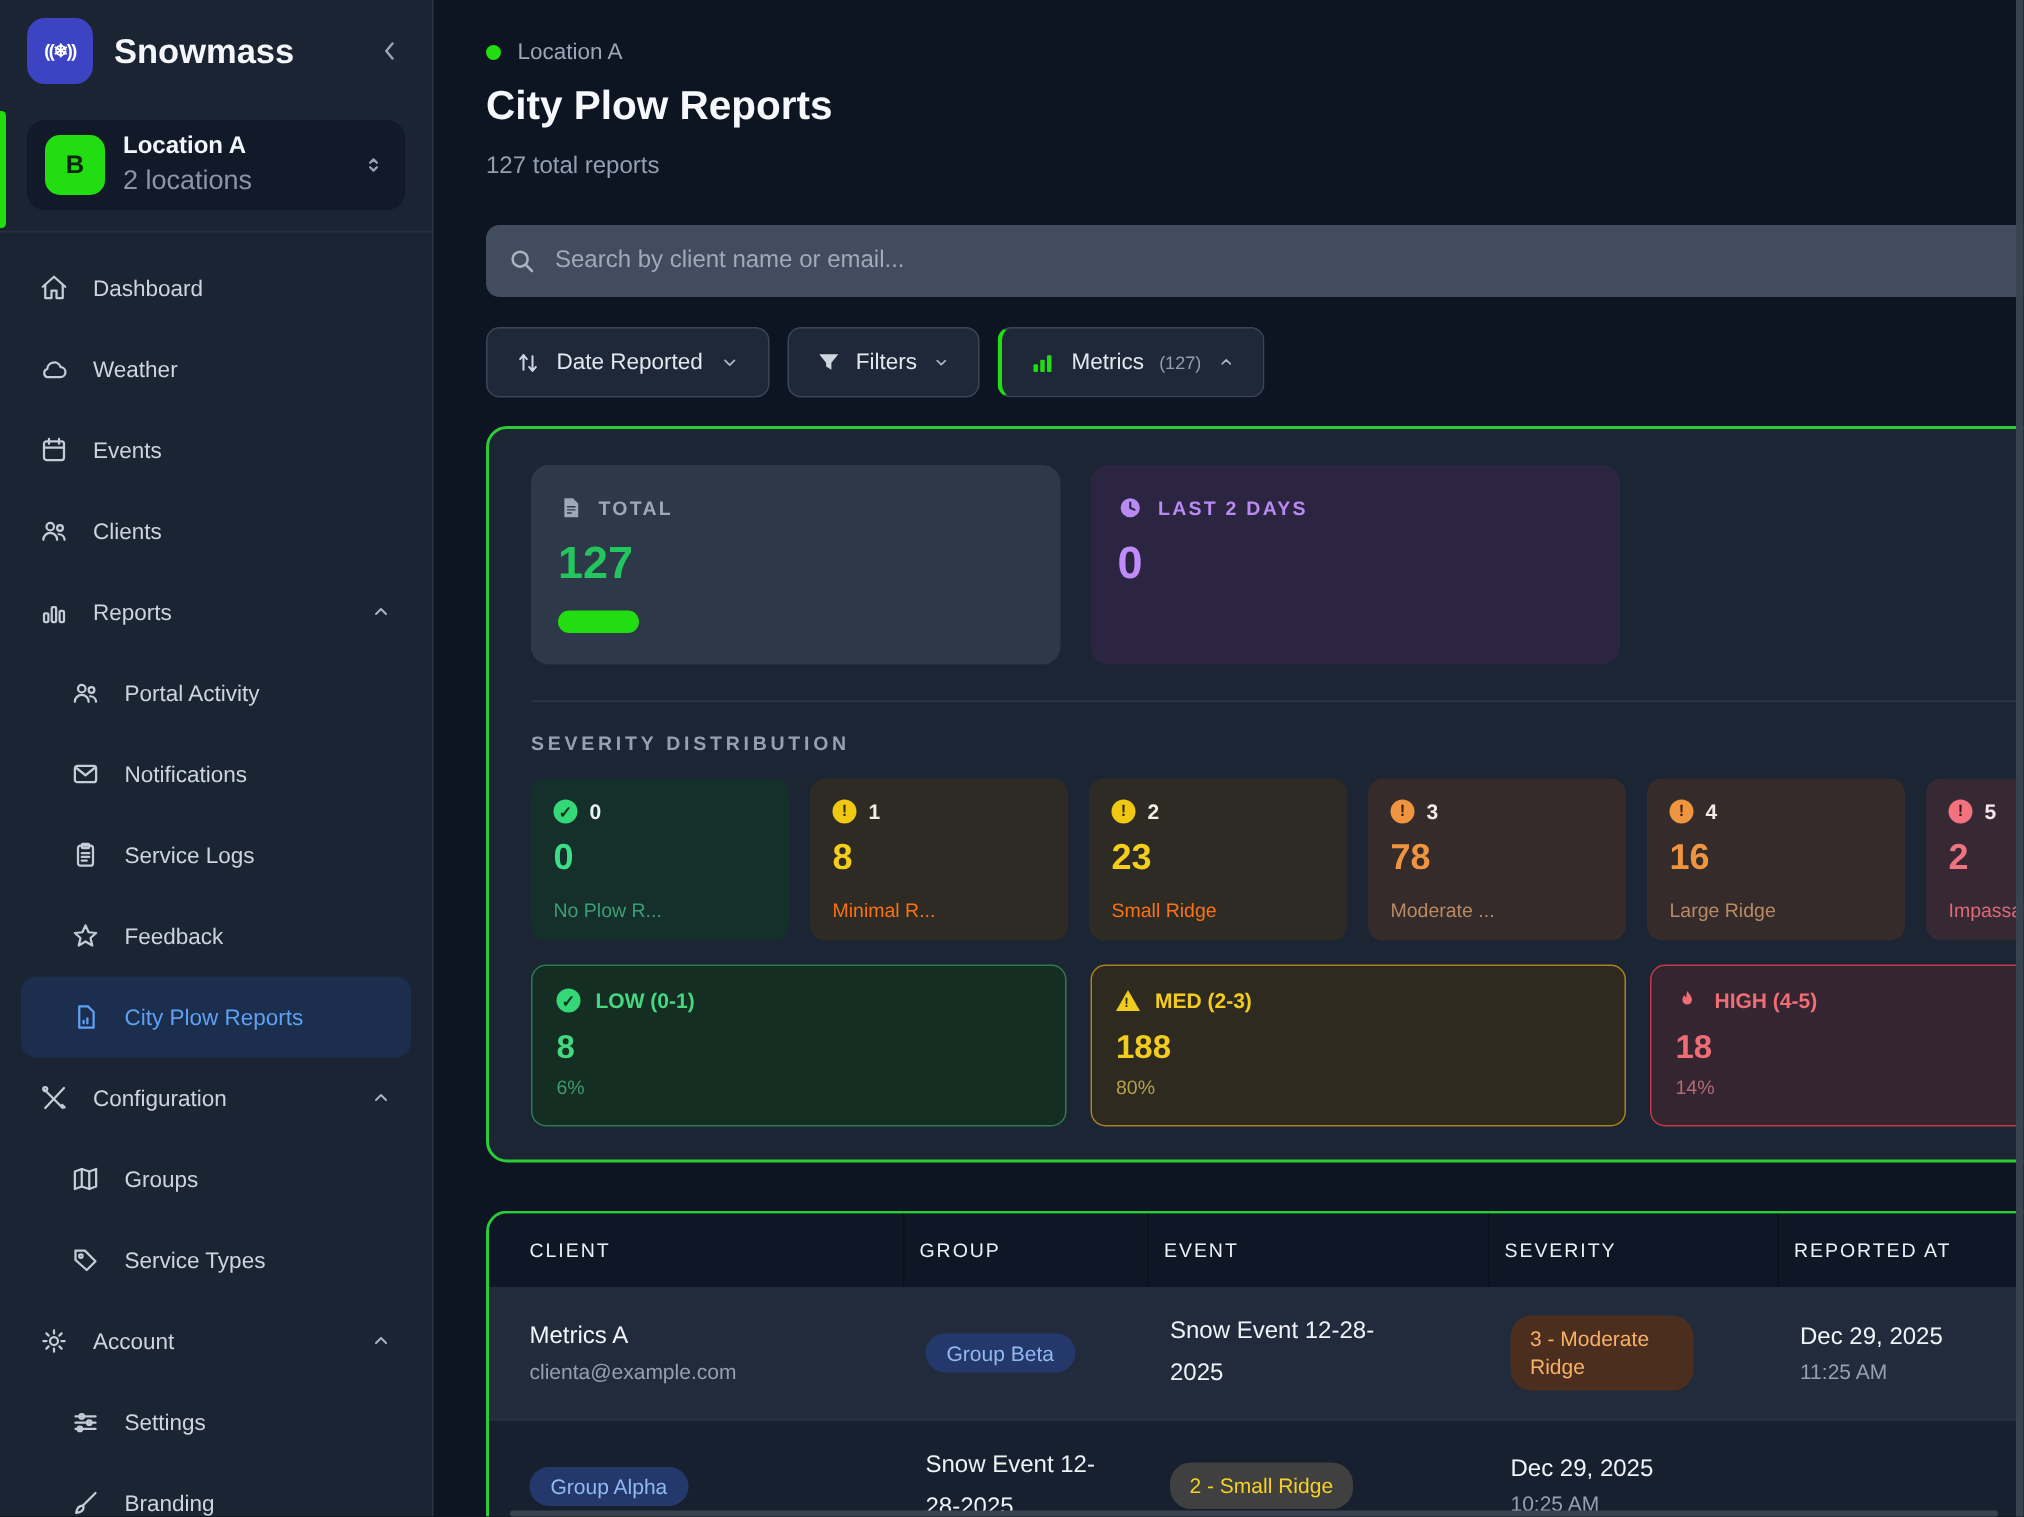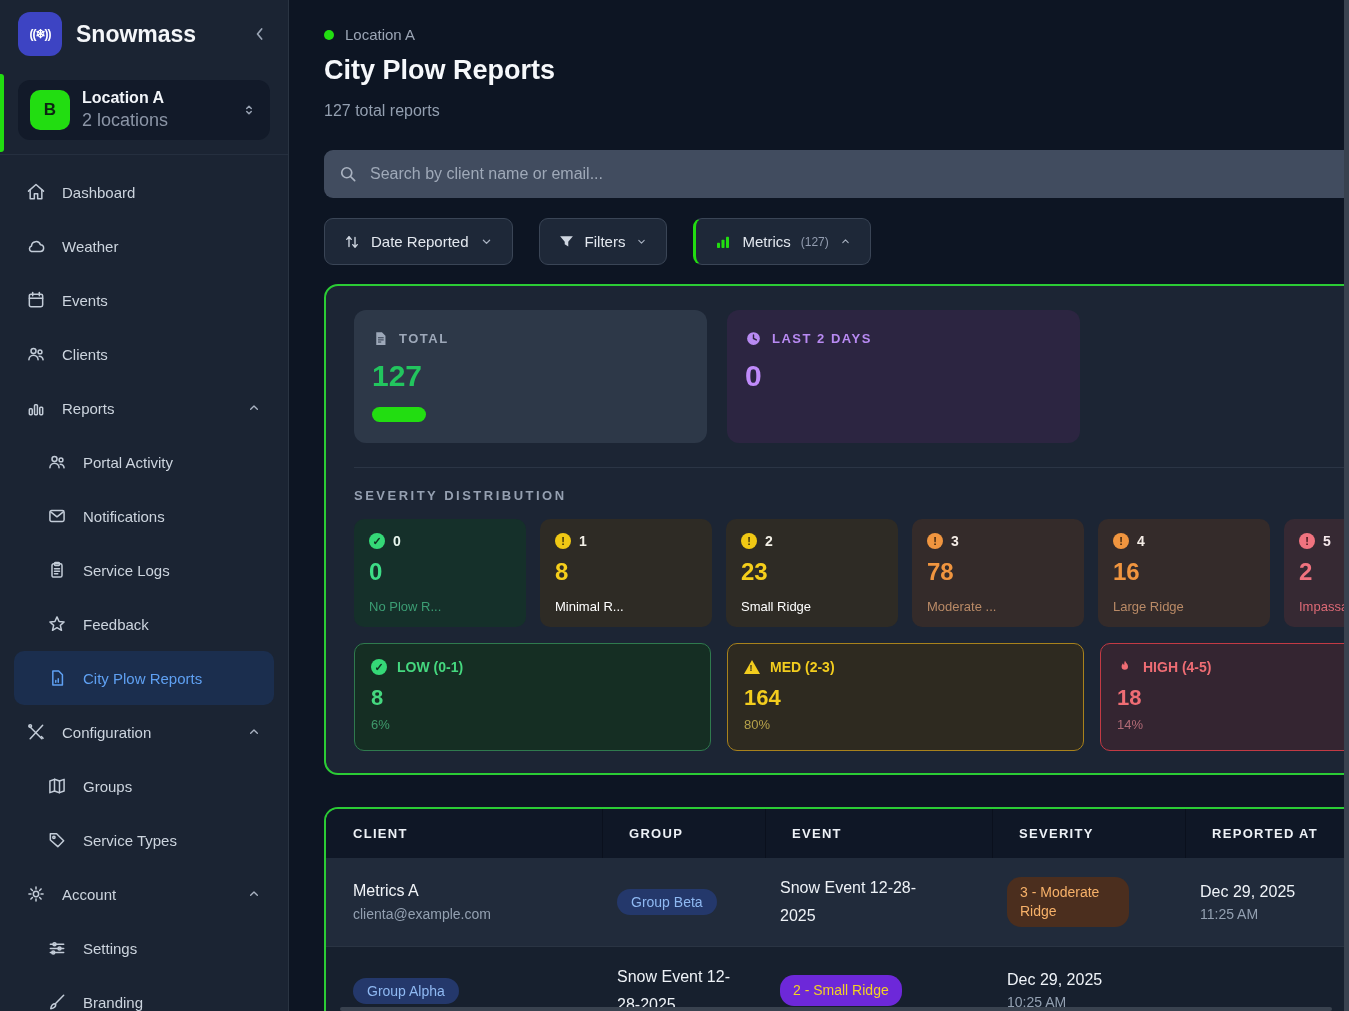--- a/index.html
+++ b/index.html
@@ -38,21 +38,21 @@
   .main{flex:1;min-width:0;overflow:hidden;padding:26px 0 0 35px;position:relative}
   .loc-chip{display:flex;align-items:center;gap:11px;color:#9ba5b5;font-size:15px}
   .dot{width:10px;height:10px;border-radius:50%;background:var(--green)}
   .page-title{font-size:27px;margin-top:12px;color:#f6f8fb;font-weight:bold}
   .subtitle{margin-top:16px;color:#939fb0;font-size:16px}
   .searchbar{margin-top:30px;width:1100px;height:48px;background:#414c5f;border-radius:9px;display:flex;align-items:center;gap:12px;padding:0 14px}
   .searchbar .sicon{color:#aab3c1}
   .searchbar input{background:transparent;border:none;outline:none;color:#dfe5ee;font-size:16px;flex:1;font-family:inherit}
   .searchbar input::placeholder{color:#9fa9b8}
 
-  .toolbar{margin-top:20px;display:flex;gap:26px}
+  .toolbar{margin-top:20px;display:flex;gap:12px}
   .btn{height:47px;display:flex;align-items:center;gap:10px;padding:0 18px;background:#1e2838;border:1px solid #3a4556;border-radius:9px;color:#e3e8ef;font-size:15px;cursor:pointer;font-family:inherit}
   .btn .bicon{color:#cfd6e0}
   .btn-metrics{border-left:3px solid var(--green)}
   .count{color:#939db0;font-size:12px}
   .chev{color:#aab3c2}
 
   
   .panel{margin-top:19px;width:1120px;background:var(--panel);border:2px solid var(--green-border);border-radius:14px;padding:24px 28px 22px}
   .kpis{display:grid;grid-template-columns:353px 353px 353px;gap:20px}
   .kpi{border-radius:12px;padding:20px 18px;height:133px}
@@ -71,53 +71,53 @@
 
   .pdivider{border-top:1px solid #2b3545;margin-top:24px}
   .section-label{margin-top:20px;color:#95a0b1;font-size:13px;font-weight:bold;letter-spacing:2.5px}
   .dist{display:grid;grid-template-columns:repeat(6,172px);gap:14px;margin-top:16px}
   .dist-card{border-radius:10px;padding:14px 15px;height:108px}
   .dist-head{display:flex;align-items:center;gap:8px;font-size:14px;font-weight:bold}
   .cbadge{width:16px;height:16px;border-radius:50%;display:flex;align-items:center;justify-content:center;font-size:11px;font-weight:bold;flex:none}
   .dist-value{font-size:24px;font-weight:bold;margin-top:9px}
   .dist-name{font-size:13px;margin-top:13px;white-space:nowrap;overflow:hidden}
   .lv0{background:#15302a}.lv0 .dist-head{color:#e8f6ee}.lv0 .cbadge{background:#35d877;color:#103122}.lv0 .dist-value{color:#3ddc86}.lv0 .dist-name{color:#3c9e74}
-  .lv1,.lv2{background:#2e2b25}.lv1 .dist-head,.lv2 .dist-head{color:#f2efe6}.lv1 .cbadge,.lv2 .cbadge{background:#f0c814;color:#3a2f08}.lv1 .dist-value,.lv2 .dist-value{color:#f5ce1b}.lv1 .dist-name,.lv2 .dist-name{color:#ffffff}
+  .lv1,.lv2{background:#2e2b25}.lv1 .dist-head,.lv2 .dist-head{color:#f2efe6}.lv1 .cbadge,.lv2 .cbadge{background:#f0c814;color:#3a2f08}.lv1 .dist-value,.lv2 .dist-value{color:#f5ce1b}.lv1 .dist-name,.lv2 .dist-name{color:#f97316}
   .lv3,.lv4{background:#342b2a}.lv3 .dist-head,.lv4 .dist-head{color:#f4ece6}.lv3 .cbadge,.lv4 .cbadge{background:#f0953f;color:#3c230d}.lv3 .dist-value,.lv4 .dist-value{color:#f0953f}.lv3 .dist-name,.lv4 .dist-name{color:#b98a66}
   .lv5{background:#362933}.lv5 .dist-head{color:#f6e9ec}.lv5 .cbadge{background:#f0737f;color:#3d1318}.lv5 .dist-value{color:#f0737f}.lv5 .dist-name{color:#dd6a76}
 
   .summary{display:grid;grid-template-columns:repeat(3,357px);gap:16px;margin-top:16px}
   .sum-card{border-radius:10px;border:1px solid;padding:15px 16px;height:108px}
   .sum-head{display:flex;gap:10px;align-items:center;font-size:14px;font-weight:bold}
   .sum-value{font-size:22px;font-weight:bold;margin-top:10px}
   .sum-pct{font-size:13px;margin-top:6px}
   .sum-low{background:#152e23;border-color:#2f7a4e;color:#45d87f}.sum-low .sum-pct{color:#3f9a6b}
   .sum-med{background:#2e2a20;border-color:#a8821c;color:#f3cd1e}.sum-med .sum-pct{color:#b5a14a}
   .sum-high{background:#342531;border-color:#c23a44;color:#ef6d74}.sum-high .sum-pct{color:#b06a75}
   .tri{width:0;height:0;border-left:8px solid transparent;border-right:8px solid transparent;border-bottom:14px solid currentColor;position:relative}
   .tri:after{content:"!";position:absolute;left:-2.5px;top:3px;font-size:9px;font-weight:bold;color:#2e2a20}
 
   
   .table-card{margin-top:32px;width:1120px;border:2px solid var(--green-border);border-bottom:none;border-radius:14px 14px 0 0;overflow:hidden;background:#1a2332}
   .thead{display:grid;grid-template-columns:277px 163px 227px 193px 260px;background:#0f1726}
-  .th{padding:17px 26px;font-size:13px;font-weight:bold;letter-spacing:1.3px;color:#edf1f6;border-right:1px solid #0a101d}
+  .th{padding:17px 10px;font-size:13px;font-weight:normal;letter-spacing:1.3px;color:#edf1f6;border-right:1px solid #0a101d}
   .th:first-child{padding-left:27px}
   .th:last-child{border-right:none}
   .trow{display:grid;grid-template-columns:277px 163px 227px 193px 260px;align-items:center;height:88px;cursor:pointer}
   .trow.r0{background:#212b3b}
   .trow.r1{background:#17202e;border-top:1px solid #2a3443}
   .td{padding:0 14px}
   .td:first-child{padding-left:27px}
   .client-name{font-size:16px;color:#f2f5f9}
   .client-email{font-size:14px;color:#93a0b1;margin-top:6px}
   .pill-group{display:inline-block;background:#24386b;color:#8fb9f2;font-size:14px;padding:5px 14px;border-radius:999px}
   .event-text{font-size:16px;color:#eef2f7;max-width:168px;line-height:1.75}
   .pill-sev{display:inline-block;font-size:14px;padding:6px 13px;border-radius:14px;max-width:122px;line-height:1.35}
   .sev-3{background:#4b2e1e;color:#f7b169}
-  .sev-2{background:#6d28d9;color:#f3d125}
+  .sev-2{background:#404040;color:#f3d125}
   .date{font-size:16px;color:#f0f4f9}
   .time{font-size:14px;color:#93a0b1;margin-top:5px}
 
   .scroll-v{position:absolute;right:0;top:0;width:5px;height:1011px;background:#39424f}
   .scroll-h{position:absolute;left:340px;bottom:0;width:992px;height:4px;background:#39424f;border-radius:2px}
 </style>
 </head>
 <body>
 
 <aside class="sidebar">
@@ -427,21 +427,21 @@
           <span>LOW (0-1)</span>
         </div>
         <div class="sum-value">8</div>
         <div class="sum-pct">6%</div>
       </div>
       <div class="sum-card sum-med">
         <div class="sum-head">
           <span class="tri"></span>
           <span>MED (2-3)</span>
         </div>
-        <div class="sum-value">164</div>
+        <div class="sum-value">188</div>
         <div class="sum-pct">80%</div>
       </div>
       <div class="sum-card sum-high">
         <div class="sum-head">
           <svg width="16" height="16" viewBox="0 0 24 24" fill="currentColor">
               <path d="M12 2.5 c1.2 3 4.5 4.8 4.5 8.8 a4.8 4.8 0 0 1 -9.6 0 c0-2 1-3.4 2.1-4.9 c.4 1.6 1.2 2.3 1.9 2.6 c-.2-2 .1-4.6 1.1-6.5 z"></path>
             </svg>
           <span>HIGH (4-5)</span>
         </div>
         <div class="sum-value">18</div>

